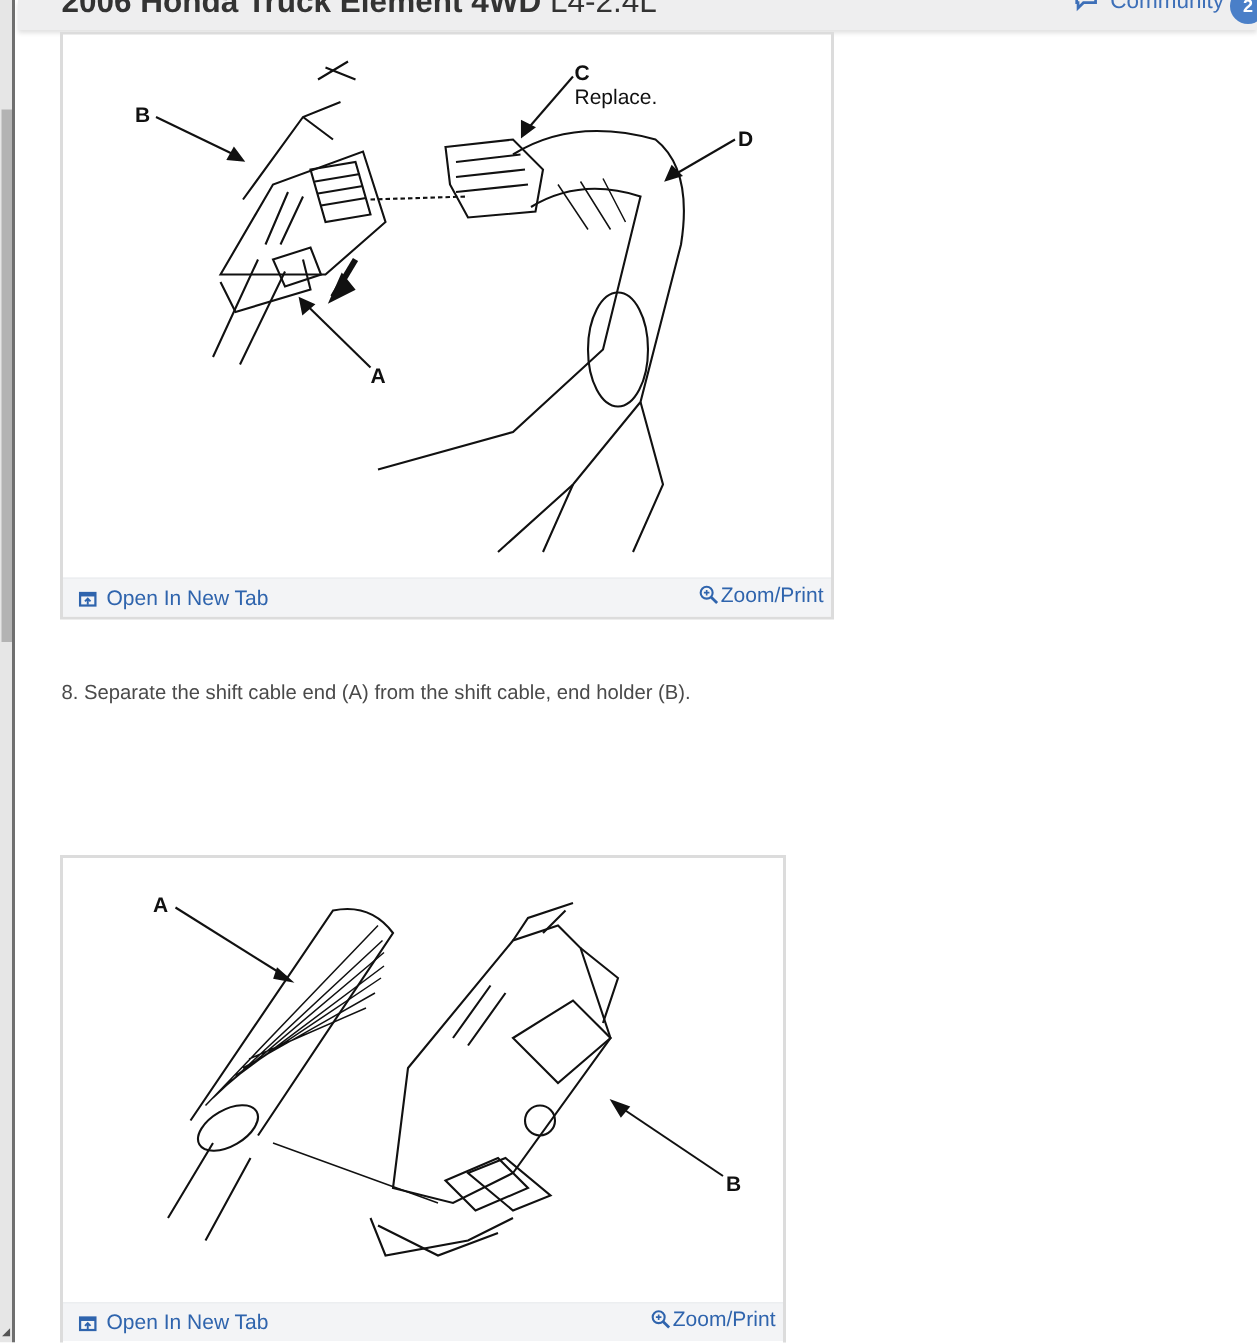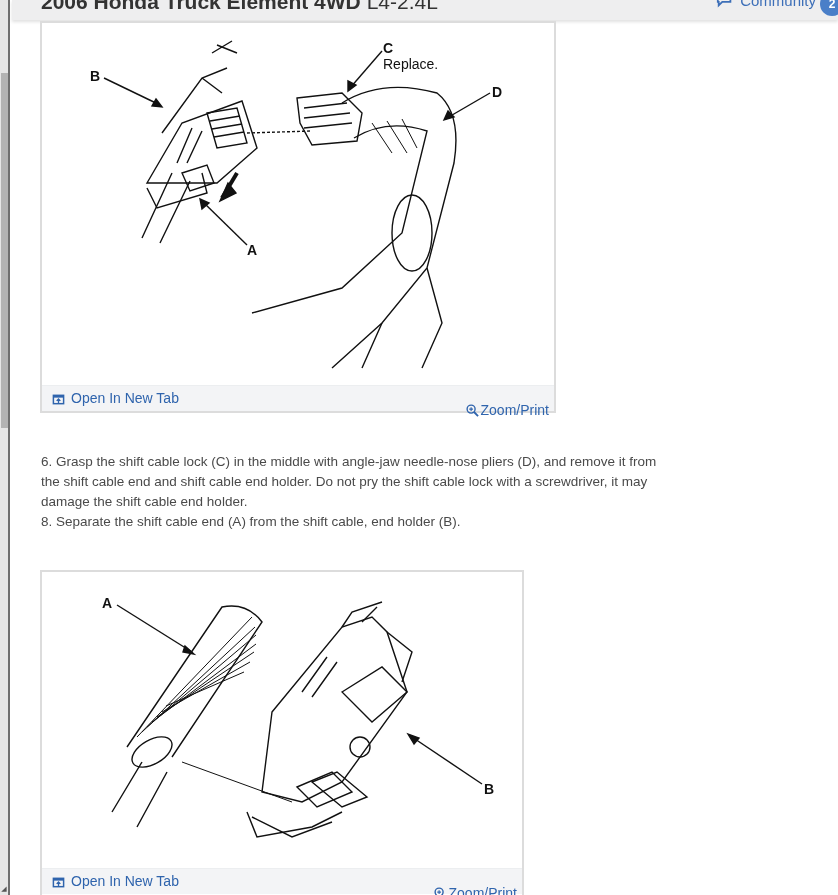--- a/index.html
+++ b/index.html
@@ -14,21 +14,21 @@
   .header .title { position: absolute; left: 29px; top: -10px; font-size: 21px; font-weight: bold; color: #333; white-space: nowrap; }
   .header .title .engine { font-weight: normal; }
   .header .community { position: absolute; right: 22px; top: -9px; font-size: 15px; color: #3d6fb8; display: flex; align-items: center; gap: 6px; }
   .header .community svg { width: 18px; height: 18px; }
   .header .badge { position: absolute; right: -6px; top: -8px; width: 24px; height: 24px; border-radius: 50%; background: #4a7fc8; color: #fff; font-size: 12px; font-weight: bold; text-align: center; line-height: 24px; }
 
   .figure { position: absolute; background: #fff; border: 2px solid #dcdcdc; }
   .figure .art { position: absolute; left: 0; top: 0; right: 0; }
   .figure .footer { position: absolute; left: 0; right: 0; bottom: 0; height: 26px; background: #f3f4f6; border-top: 1px solid #eceef0; }
   .figure .open-tab { position: absolute; left: 10px; top: 4px; font-size: 14px; color: #2f64ad; display: flex; align-items: flex-end; gap: 6px; cursor: pointer; }
-  .figure .zoom-print { position: absolute; right: 5px; top: 16px; font-size: 14px; color: #2f64ad; display: flex; align-items: center; gap: 2px; cursor: pointer; }
+  .figure .zoom-print { position: absolute; right: 5px; top: 2px; font-size: 14px; color: #2f64ad; display: flex; align-items: center; gap: 2px; cursor: pointer; }
   .figure svg.icon { width: 13px; height: 13px; }
 
   #fig1 { left: 40px; top: 21px; width: 516px; height: 392px; }
   #fig2 { left: 40px; top: 570px; width: 484px; height: 330px; }
 
   .instructions { position: absolute; left: 41px; top: 452px; width: 620px; font-size: 13.5px; line-height: 20px; color: #4a4a4a; }
   .instructions p { margin: 0; }
 </style>
 </head>
 <body>
@@ -105,21 +105,20 @@
           <circle cx="5.5" cy="5.5" r="4.3" fill="none" stroke="#2f64ad" stroke-width="1.5"></circle>
           <path d="M8.6 8.6 L13 13" stroke="#2f64ad" stroke-width="2"></path>
           <path d="M3.5 5.5 H7.5 M5.5 3.5 V7.5" stroke="#2f64ad" stroke-width="1.2"></path>
         </svg>
       <span>Zoom/Print</span>
     </div>
   </div>
 </div>
 
 <div class="instructions">
-  <p> 6. Grasp the shift cable lock (C) in the middle with angle-jaw needle-nose pliers (D), and remove it from the shift cable end and shift cable end holder. Do not pry the shift cable lock with a screwdriver, it may damage the shift cable end holder.</p>
   <p> 8. Separate the shift cable end (A) from the shift cable, end holder (B).</p>
 </div>
 
 <div class="figure" id="fig2">
   <svg class="art" width="480" height="300" viewBox="0 0 480 300" fill="none" stroke="#111" stroke-width="1.4">
 
     <path d="M85 175 L180 35 Q205 30 220 50 L130 185"></path>
     <path d="M95 165 L210 45 M100 160 L213 55 M105 155 L214 63 M110 150 L214 72 M115 145 L212 80 M120 140 L208 90 M124 134 L202 100" stroke-width="1"></path>
     <ellipse cx="110" cy="180" rx="22" ry="12" transform="rotate(-30 110 180)"></ellipse>
     <path d="M70 240 L100 190 M95 255 L125 200"></path>

